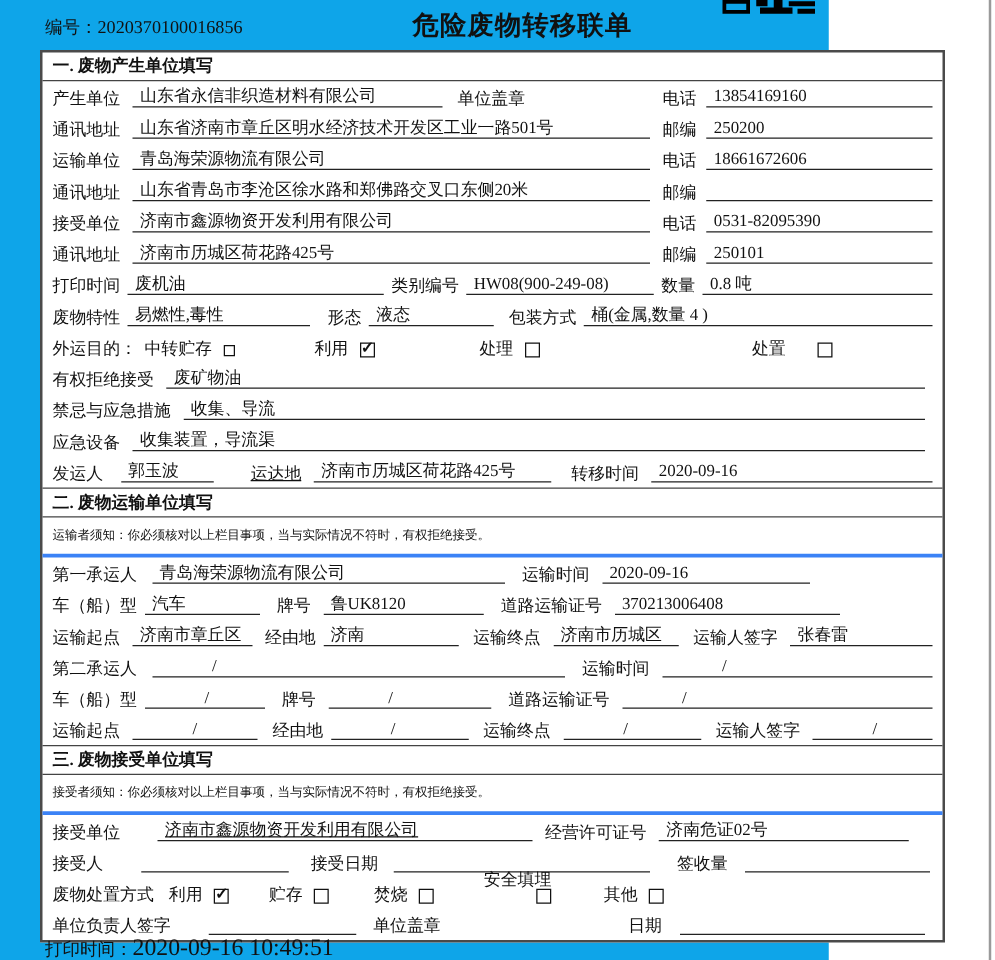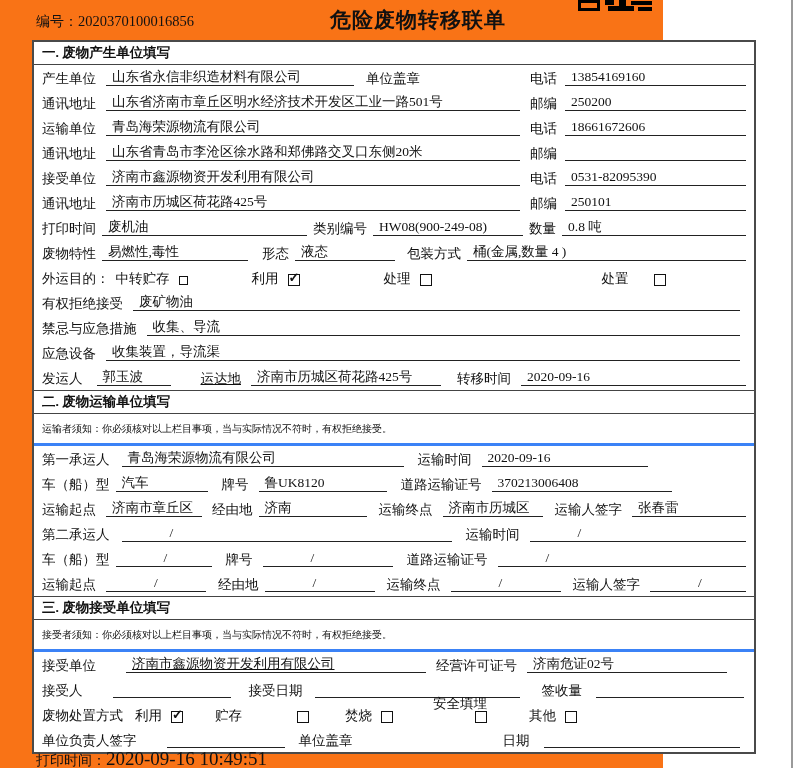--- a/index.html
+++ b/index.html
@@ -1,17 +1,17 @@
 <!DOCTYPE html>
 <html><head>
 <meta charset="utf-8">
 <style>
   html,body{margin:0;padding:0;background:#fff;width:796px;height:768px;overflow:hidden;
     font-family:"Liberation Serif","DejaVu Serif",serif;color:#111;}
-  .page{position:relative;width:663px;height:768px;background:#f97316;}
+  .page{position:relative;width:663px;height:768px;background:#0ea5e9;}
   .edge{position:absolute;left:791px;top:0;width:2px;height:768px;background:#9a9a9a;}
   
   .serial{position:absolute;left:36px;top:13px;font-size:14px;white-space:nowrap;}
   .serial .num{font-size:14.5px;}
   .title{position:absolute;left:330px;top:6px;font-size:21px;font-weight:bold;letter-spacing:1px;white-space:nowrap;}
   .qr{position:absolute;left:578px;top:0;width:76px;height:11px;}
   .qr i{position:absolute;background:#000;display:block;}
   .q1{left:0;top:0;width:22px;height:11px;background:transparent !important;border:3px solid #000;box-sizing:border-box;}
   .q2{left:27px;top:0;width:9px;height:5px;}
   .q3{left:30px;top:6px;width:26px;height:5px;}
@@ -24,21 +24,21 @@
     border-bottom:1.5px solid #444;white-space:nowrap;}
   .sec-h.bt{border-top:1.5px solid #444;}
   .notice{height:29px;line-height:29px;padding:0 8px;font-size:10px;border-bottom:3px solid #3b82f6;white-space:nowrap;}
   .row{display:flex;align-items:flex-end;height:25px;padding:1px 8px 4px 8px;box-sizing:border-box;}
   .lbl{font-size:13.5px;white-space:nowrap;line-height:15px;}
   .val{font-size:13.5px;line-height:15px;border-bottom:1px solid #222;padding:0 4px 1px 6px;
     white-space:nowrap;overflow:hidden;box-sizing:border-box;}
   .grow{flex:1;}
   .ml6{margin-left:6px;}.ml10{margin-left:10px;}.ml12{margin-left:12px;}.ml14{margin-left:14px;}
   .ml16{margin-left:16px;}.ml18{margin-left:18px;}.ml22{margin-left:22px;}.ml30{margin-left:30px;text-decoration:underline;}
-  .ml32{margin-left:32px;gap:46px;}.ml36{margin-left:36px;}.ml40{margin-left:40px;flex-direction:column;}.ml42{margin-left:42px;}
+  .ml32{margin-left:32px;}.ml36{margin-left:36px;}.ml40{margin-left:40px;flex-direction:column;}.ml42{margin-left:42px;}
   .ml64{margin-left:64px;}.ml84{margin-left:84px;}.ml150{margin-left:150px;}.ml170{margin-left:170px;gap:16px;}
   .mr6{margin-right:6px;}.mr10{margin-right:10px;}
   .rgrp{display:flex;align-items:flex-end;width:216px;margin-left:auto;flex:none;}
   .rgrp .lbl{margin-right:8px;}
   .rgrp .val{flex:1;}
   .sl{padding-left:48px;}
   .opt{display:flex;align-items:flex-end;}
   .olbl{font-size:13.5px;line-height:15px;white-space:nowrap;}
   .cb{width:12px;height:12px;border:1.5px solid #111;display:inline-block;margin-left:9px;
     position:relative;box-sizing:border-box;flex:none;}

